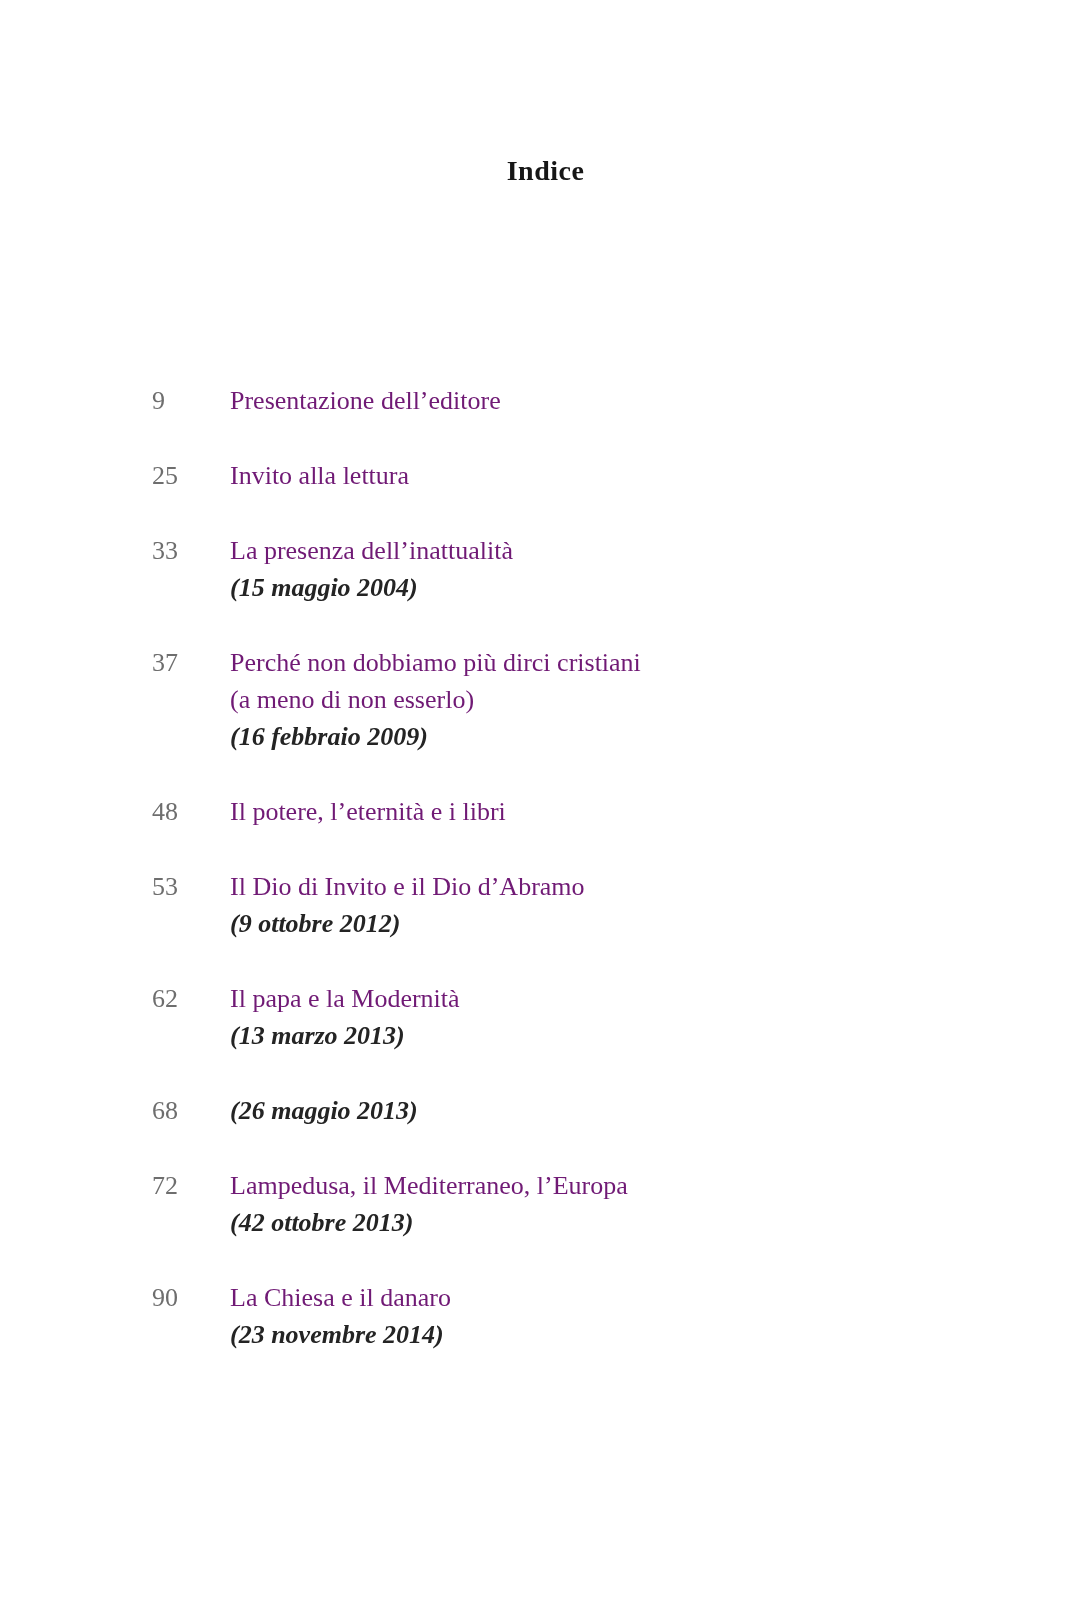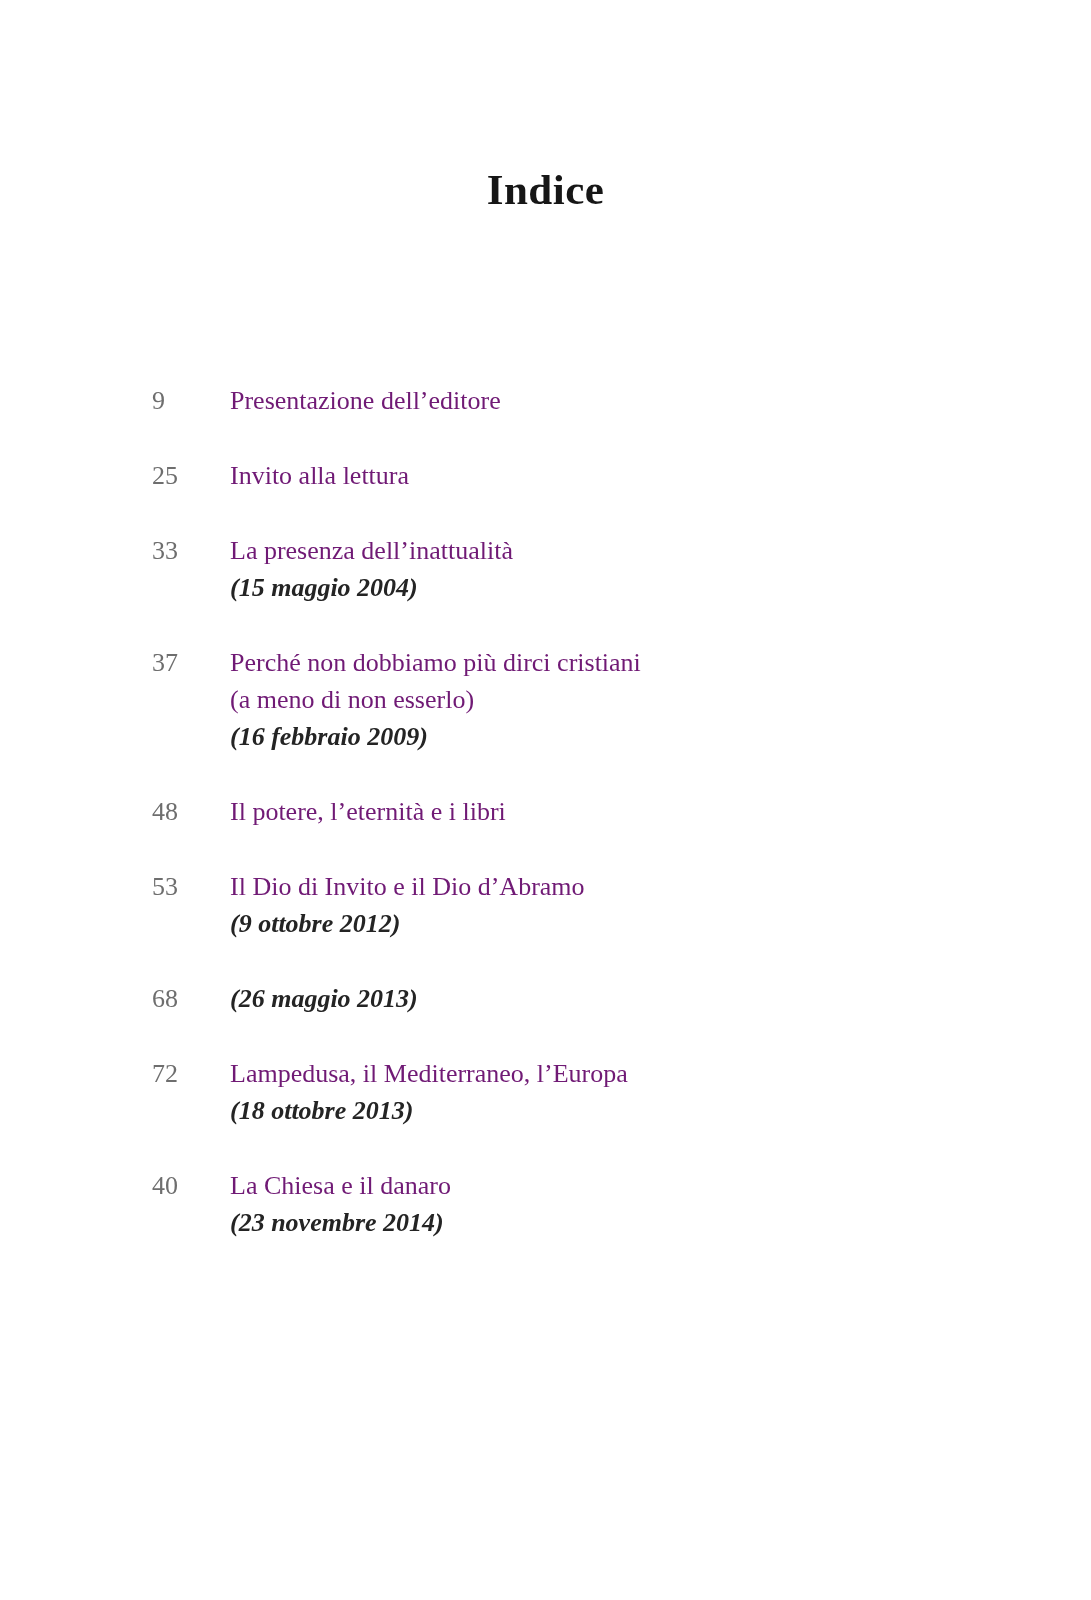--- a/index.html
+++ b/index.html
@@ -15,21 +15,21 @@
     font-family: "Liberation Serif", serif;
     color: #1c1c1c;
     overflow: hidden;
   }
   .book-title {
     position: absolute;
     top: 136px;
     left: 0;
     width: 100%;
     text-align: center;
-    font-size: 43px;
+    font-size: 28px;
     font-weight: 700;
     letter-spacing: 0.5px;
     color: #161616;
   }
   .toc {
     position: absolute;
     top: 382px;
     left: 152px;
     width: 880px;
   }
@@ -105,37 +105,44 @@
   </div>
 
   <div class="entry">
     <div class="page-num">53</div>
     <div class="titles">
           <div class="title-line">Il Dio di Invito e il Dio d’Abramo</div>
           <div class="date-line">(9 ottobre 2012)</div>
         </div>
   </div>
 
+  <div class="entry">
+    <div class="page-num">62</div>
+    <div class="titles">
+          <div class="title-line">Il papa e la Modernità</div>
+          <div class="date-line">(13 marzo 2013)</div>
+        </div>
+  </div>
 
   <div class="entry">
     <div class="page-num">68</div>
     <div class="titles">
           <div class="date-line">(26 maggio 2013)</div>
         </div>
   </div>
 
   <div class="entry">
     <div class="page-num">72</div>
     <div class="titles">
           <div class="title-line">Lampedusa, il Mediterraneo, l’Europa</div>
-          <div class="date-line">(18 ottobre 2013)</div>
+          <div class="date-line">(42 ottobre 2013)</div>
         </div>
   </div>
 
   <div class="entry">
-    <div class="page-num">40</div>
+    <div class="page-num">90</div>
     <div class="titles">
           <div class="title-line">La Chiesa e il danaro</div>
           <div class="date-line">(23 novembre 2014)</div>
         </div>
   </div>
 </div>
 </div>
 
 </body></html>

